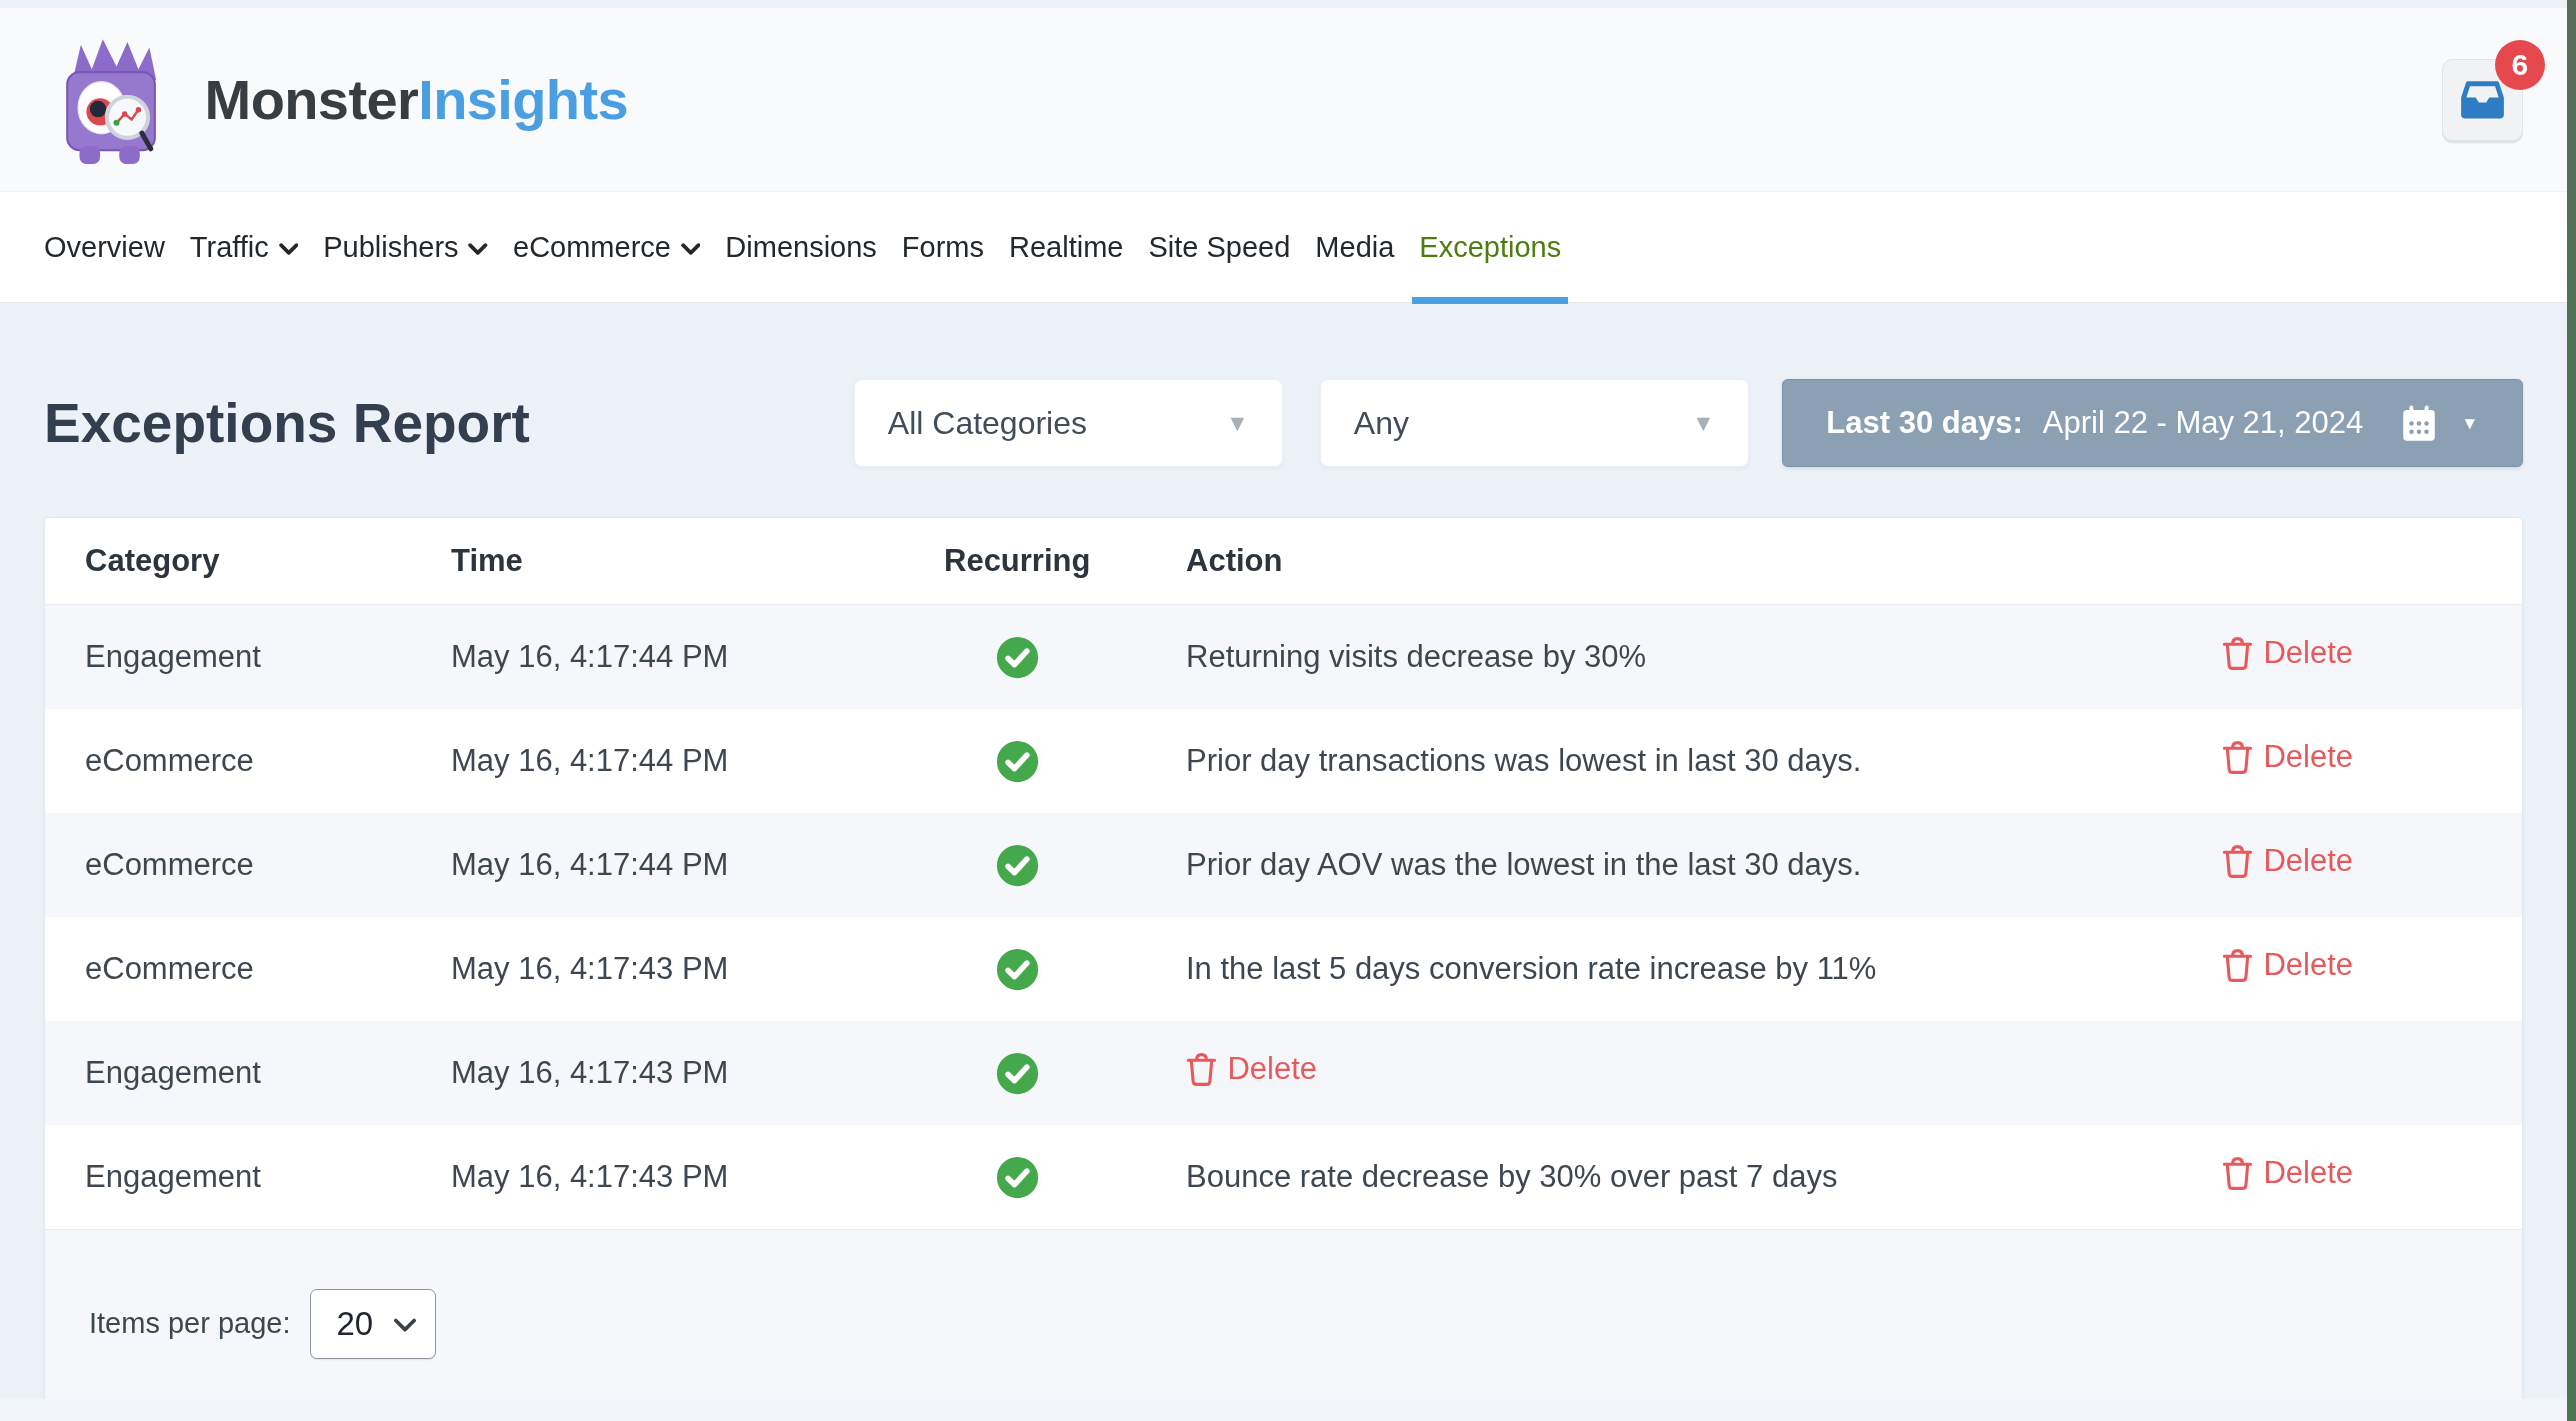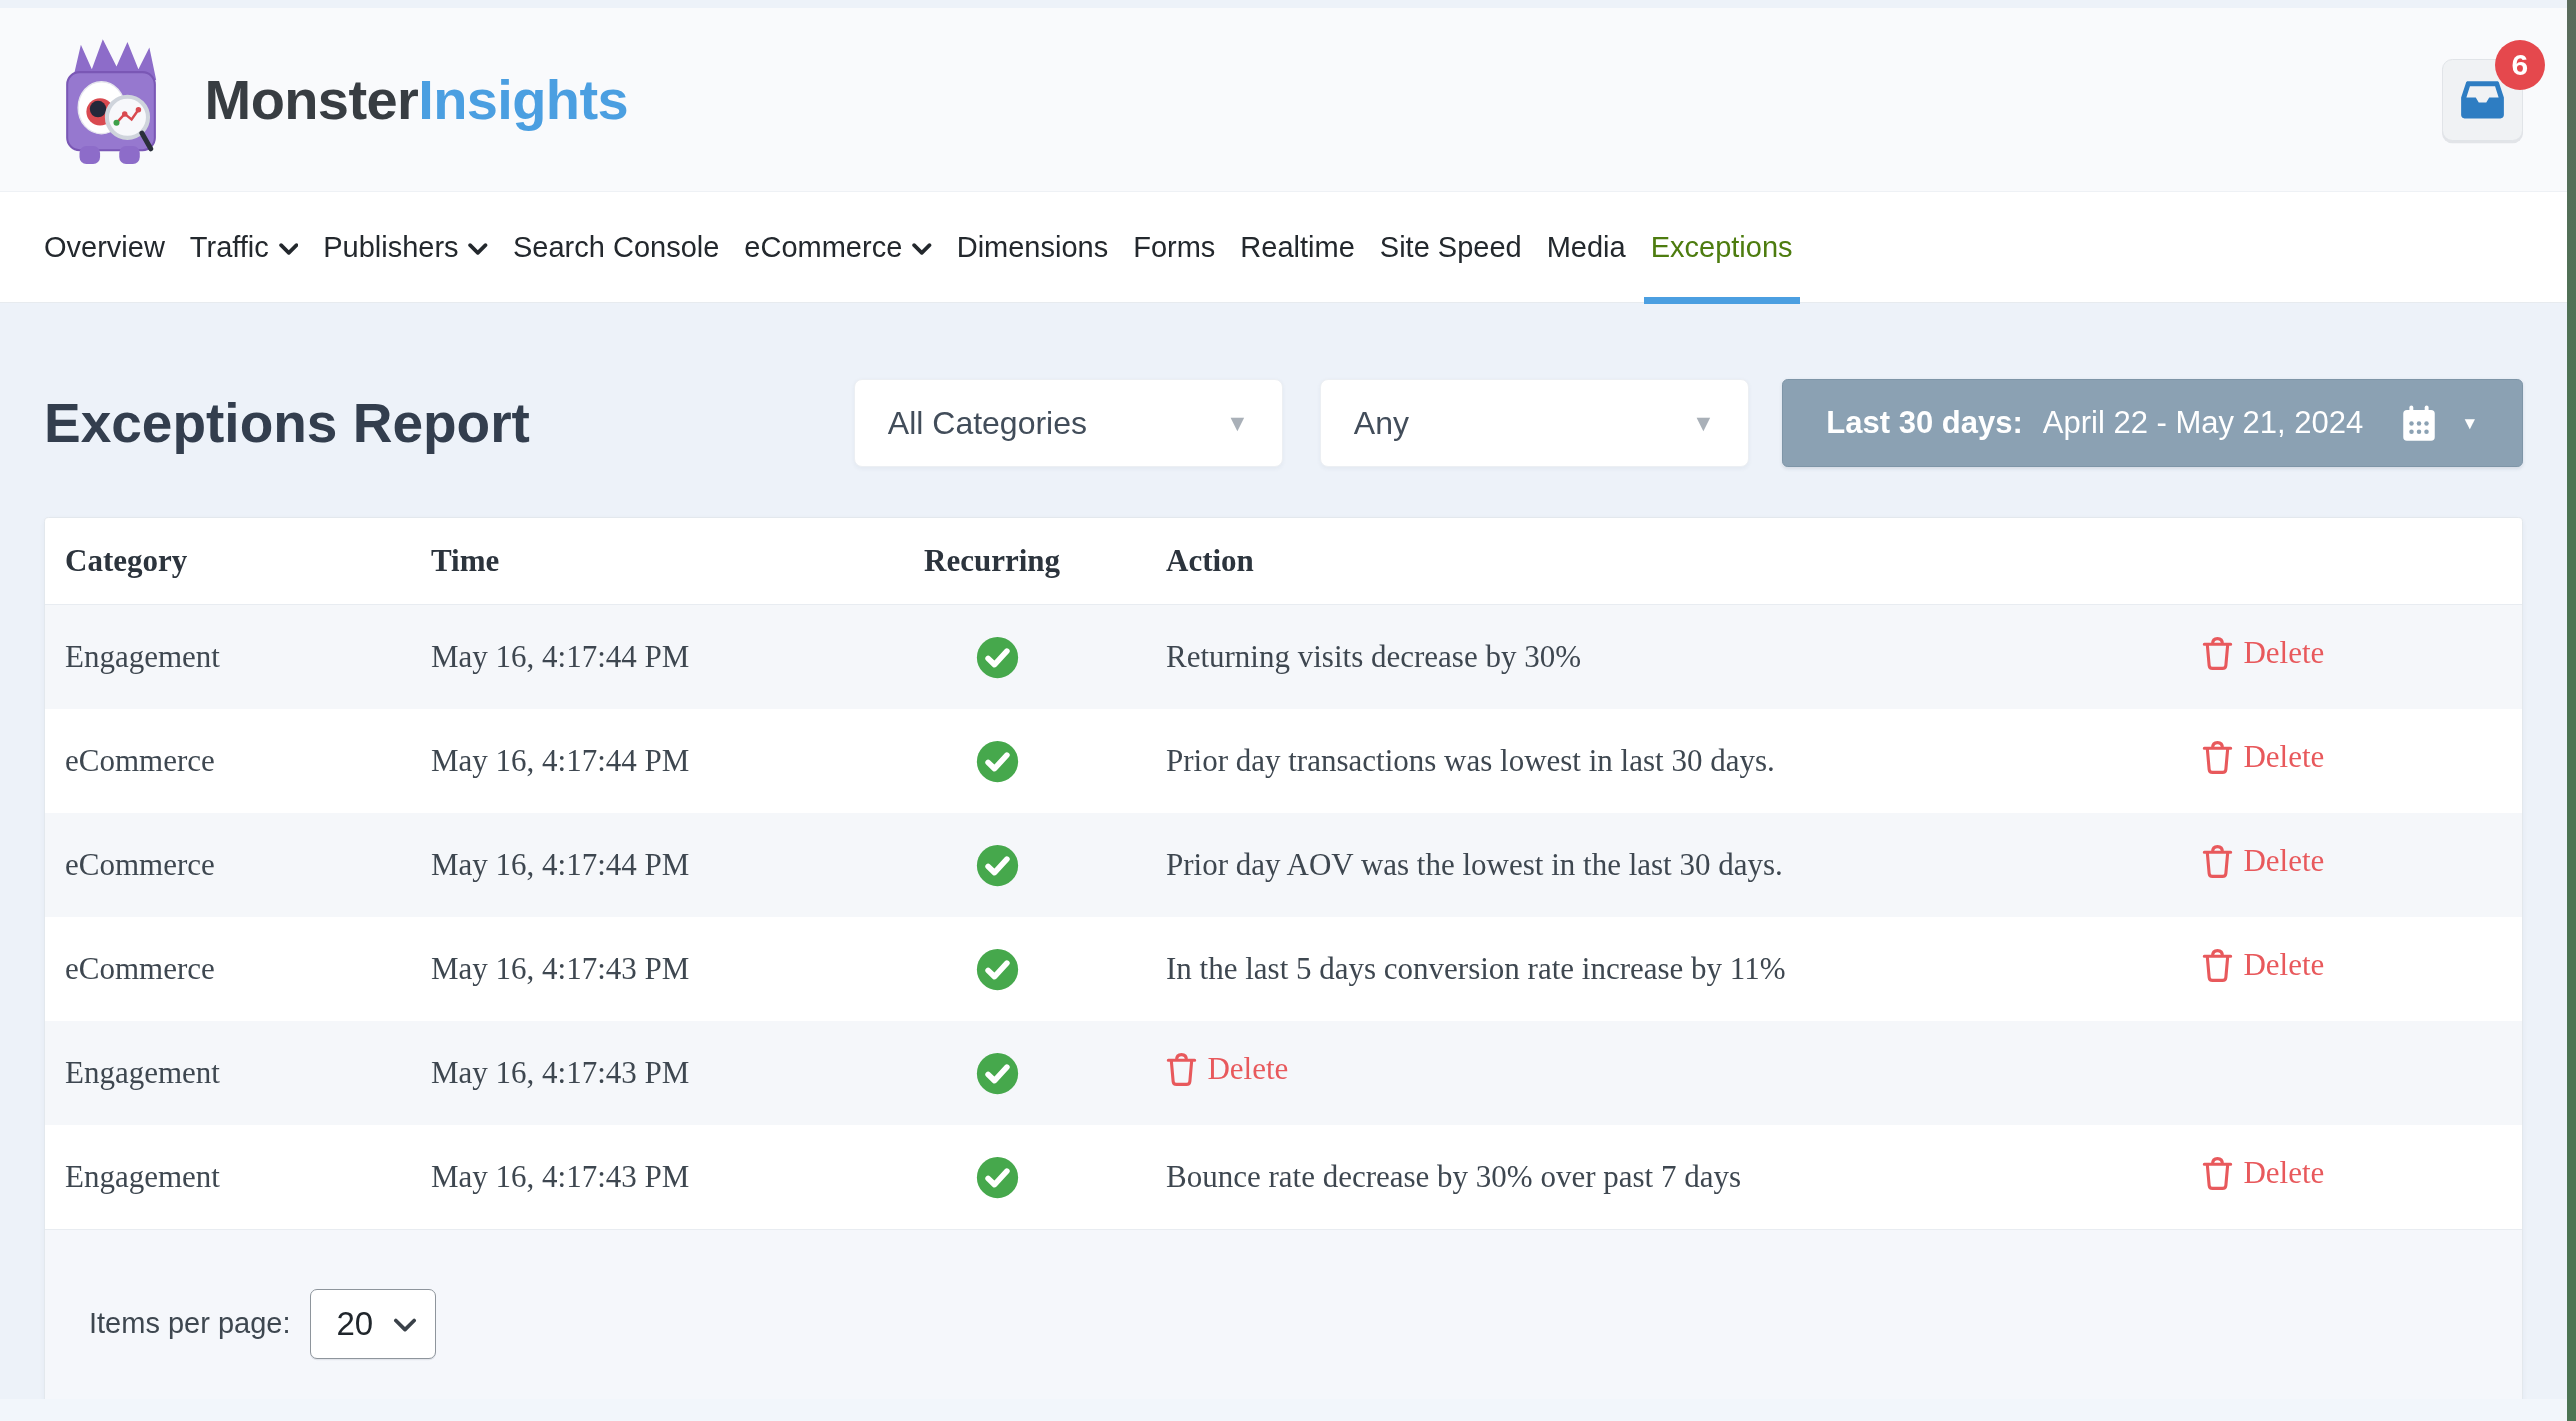--- a/index.html
+++ b/index.html
@@ -99,22 +99,21 @@
   .card {
     margin: 0 44px; background: #ffffff;
     border: 1.2px solid #e3e8ed; border-radius: 4.6px;
     box-shadow: 0 2.3px 5.8px rgba(40,60,90,.05);
     overflow: hidden;
   }
   .grid-row {
     display: grid;
     grid-template-columns: 366px 493px 242px 1036px 1fr;
     align-items: center;
-    padding-left: 20px;
-    font-family: Liberation Serif, serif;
+    padding-left: 40px;
   }
   .thead { height: 87px; font-size: 31px; font-weight: bold; color: #2c343d; border-bottom: 1.2px solid #e8ecf1; }
   .trow { height: 104px; font-size: 31px; color: #3e4750; }
   .trow.alt { background: #f5f7fa; }
   .check-wrap { margin-left: 51px; display: flex; align-items: center; }
   .check-wrap svg { width: 45px; height: 45px; }
   .delete-link { display: inline-flex; align-items: center; gap: 10.4px; color: #e8595c; cursor: pointer; }
   .delete-link svg { width: 31px; height: 35px; }
 
   .tfoot {
@@ -180,23 +179,20 @@
             <polyline points="1.5,1.5 7,7 12.5,1.5" fill="none" stroke="#23282d" stroke-width="2.6" stroke-linecap="round" stroke-linejoin="round"></polyline>
           </svg>
         </div>
       <div class="nav-item">
           <span>Publishers</span>
           <svg viewBox="0 0 14 9">
             <polyline points="1.5,1.5 7,7 12.5,1.5" fill="none" stroke="#23282d" stroke-width="2.6" stroke-linecap="round" stroke-linejoin="round"></polyline>
           </svg>
         </div>
       <div class="nav-item">
-          <span>Search Console</span>
-        </div>
-      <div class="nav-item">
           <span>eCommerce</span>
           <svg viewBox="0 0 14 9">
             <polyline points="1.5,1.5 7,7 12.5,1.5" fill="none" stroke="#23282d" stroke-width="2.6" stroke-linecap="round" stroke-linejoin="round"></polyline>
           </svg>
         </div>
       <div class="nav-item">
           <span>Dimensions</span>
         </div>
       <div class="nav-item">
           <span>Forms</span>

